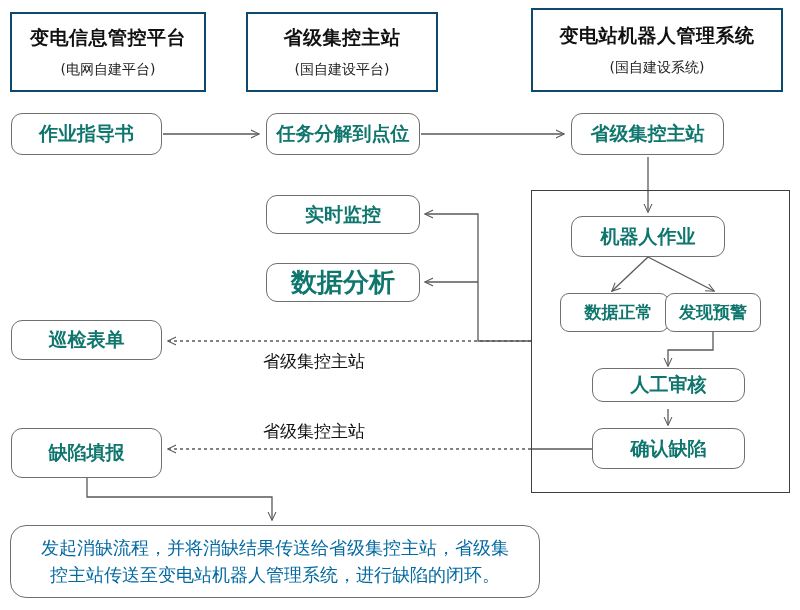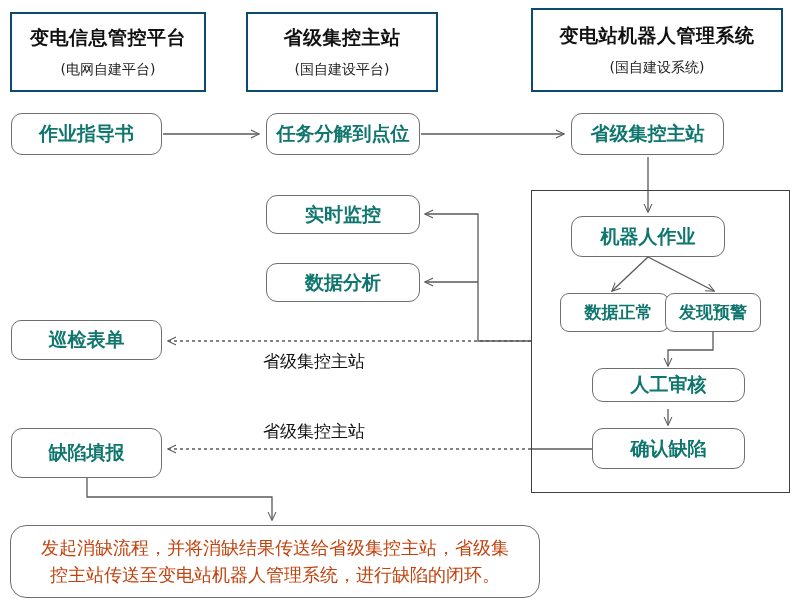--- a/index.html
+++ b/index.html
@@ -67,21 +67,21 @@
     position: absolute;
     color: #111111;
     font-weight: normal;
     white-space: nowrap;
   }
   
   .summary {
     border: 1.6px solid #6f6f6f;
     border-radius: 16px;
     font-weight: normal;
-    color: #c2410c;
+    color: #0369a1;
     line-height: 1.45;
     padding: 6px 14px;
     justify-content: center;
     text-align: right;
   }
 </style>
 </head>
 <body>
 
 <div id="canvas">
@@ -172,25 +172,25 @@
   </div>
 
   <div class="node pbox" style="left:592px; top:428px; width:153px; height:41px; font-size:19px;">
     <span>确认缺陷</span>
   </div>
 
   <div class="node pbox" style="left:266px; top:195px; width:154px; height:39px; font-size:19px;">
     <span>实时监控</span>
   </div>
 
-  <div class="node pbox" style="left:266px; top:263px; width:154px; height:39px; font-size:19px;">
+  <div class="node pbox" style="left:266px; top:263px; width:154px; height:39px; font-size:26px;">
     <span>数据分析</span>
   </div>
 
-  <div class="node pbox" style="left:11px; top:320px; width:151px; height:40px; font-size:19px;border-radius:10px;">
+  <div class="node pbox" style="left:11px; top:320px; width:151px; height:40px; font-size:19px;">
     <span>巡检表单</span>
   </div>
 
   <div class="node pbox" style="left:11px; top:428px; width:151px; height:50px; font-size:19px;">
     <span>缺陷填报</span>
   </div>
 
   <div class="edgelabel" style="left:263px; top:350px; font-size:17px;">省级集控主站</div>
 
   <div class="edgelabel" style="left:263px; top:420px; font-size:17px;">省级集控主站</div>

